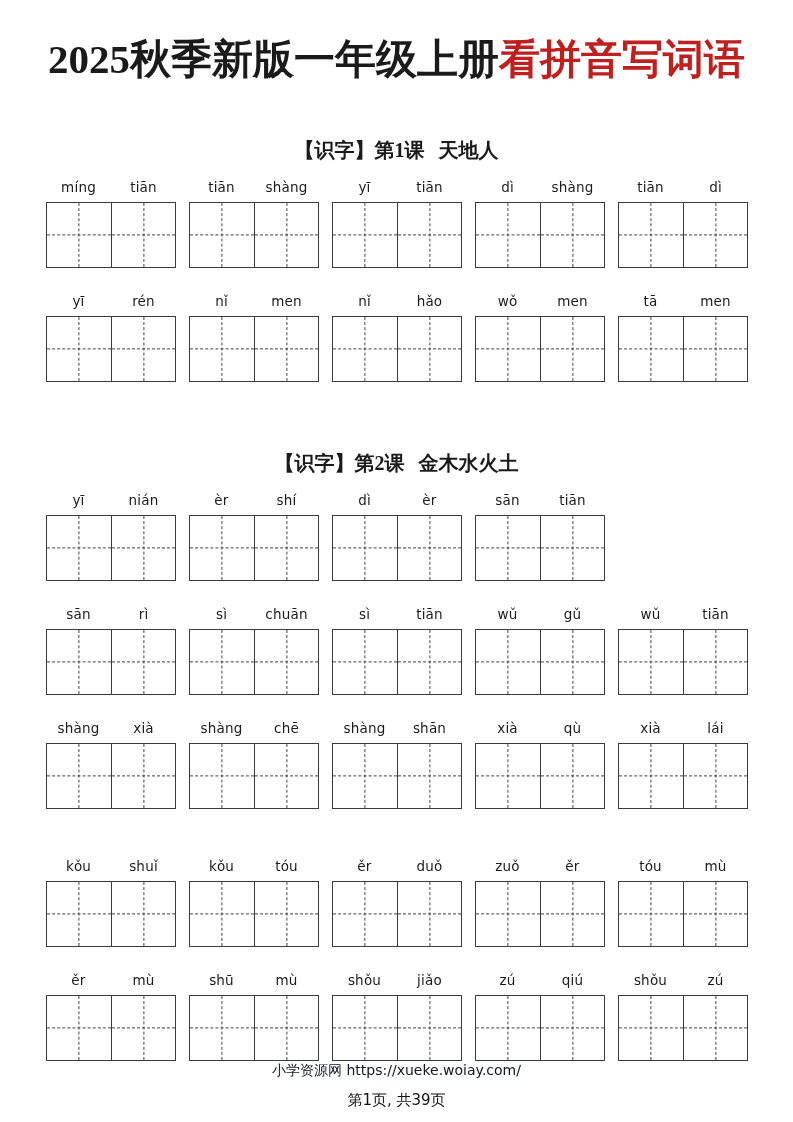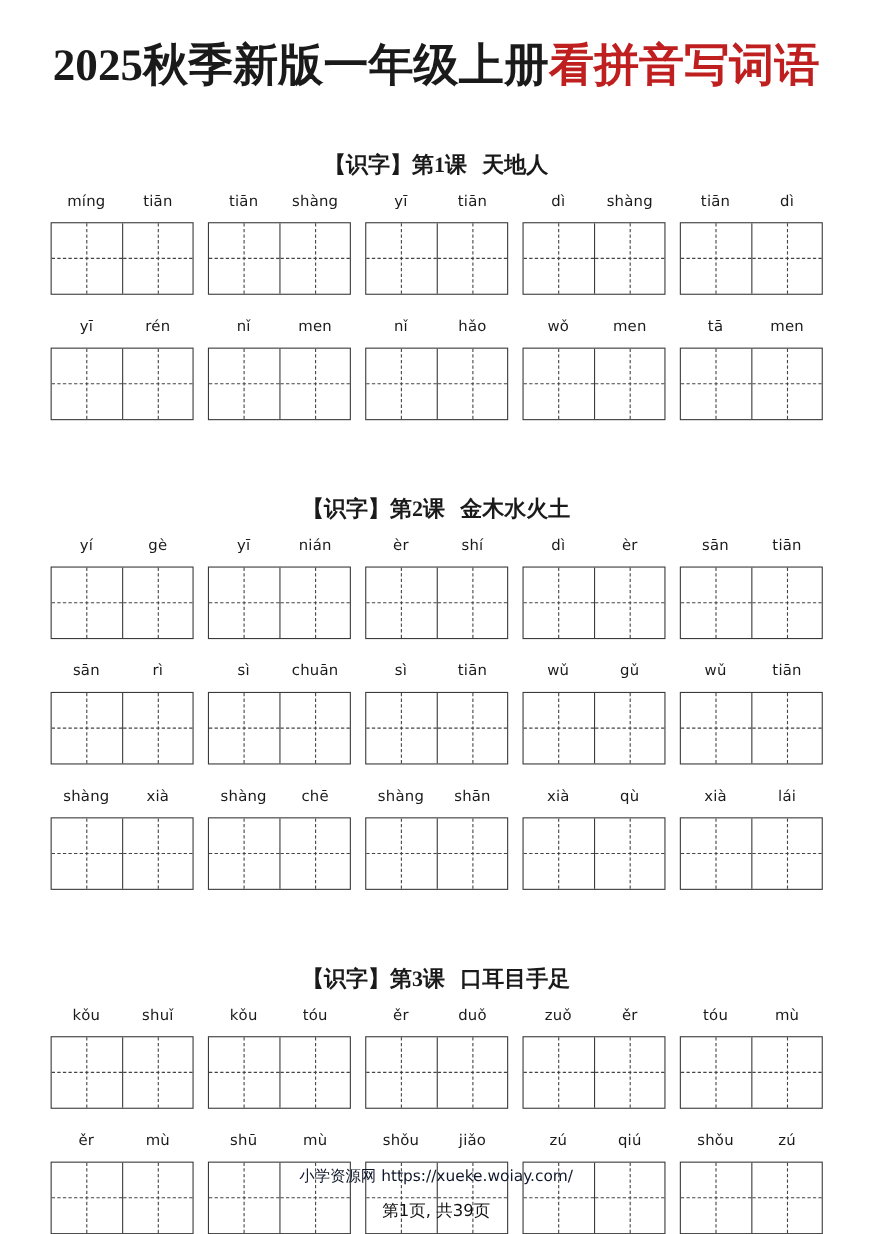--- a/index.html
+++ b/index.html
@@ -60,21 +60,21 @@
   }
 
   .word-cell {
     width: 130px;
     flex: 0 0 130px;
   }
 
   .pinyin-pair {
     display: flex;
     height: 22px;
-    align-items: flex-start;
+    align-items: center;
     margin-bottom: 3px;
   }
   .pinyin {
     flex: 1 1 50%;
     text-align: center;
     font-family: "DejaVu Sans", "Liberation Sans", sans-serif;
     font-size: 13.5px;
     font-weight: 400;
     color: #1b1b1b;
     line-height: 1;
@@ -270,30 +270,20 @@
             <div class="grid-box"></div>
           </div>
         </div>
       </div>
       <div class="sp-before-head"></div>
       <div class="section-head"><span>【识字】第2课</span><span class="lesson-gap"></span><span>金木水火土</span></div>
       <div class="sp-after-head"></div>
       <div class="row">
         <div class="word-cell">
           <div class="pinyin-pair">
-            <span class="pinyin">yí</span>
-            <span class="pinyin">gè</span>
-          </div>
-          <div class="grid">
-            <div class="grid-box"></div>
-            <div class="grid-box"></div>
-          </div>
-        </div>
-        <div class="word-cell">
-          <div class="pinyin-pair">
             <span class="pinyin">yī</span>
             <span class="pinyin">nián</span>
           </div>
           <div class="grid">
             <div class="grid-box"></div>
             <div class="grid-box"></div>
           </div>
         </div>
         <div class="word-cell">
           <div class="pinyin-pair">
@@ -426,21 +416,20 @@
             <span class="pinyin">xià</span>
             <span class="pinyin">lái</span>
           </div>
           <div class="grid">
             <div class="grid-box"></div>
             <div class="grid-box"></div>
           </div>
         </div>
       </div>
       <div class="sp-before-head"></div>
-      <div class="section-head"><span>【识字】第3课</span><span class="lesson-gap"></span><span>口耳目手足</span></div>
       <div class="sp-after-head"></div>
       <div class="row">
         <div class="word-cell">
           <div class="pinyin-pair">
             <span class="pinyin">kǒu</span>
             <span class="pinyin">shuǐ</span>
           </div>
           <div class="grid">
             <div class="grid-box"></div>
             <div class="grid-box"></div>

